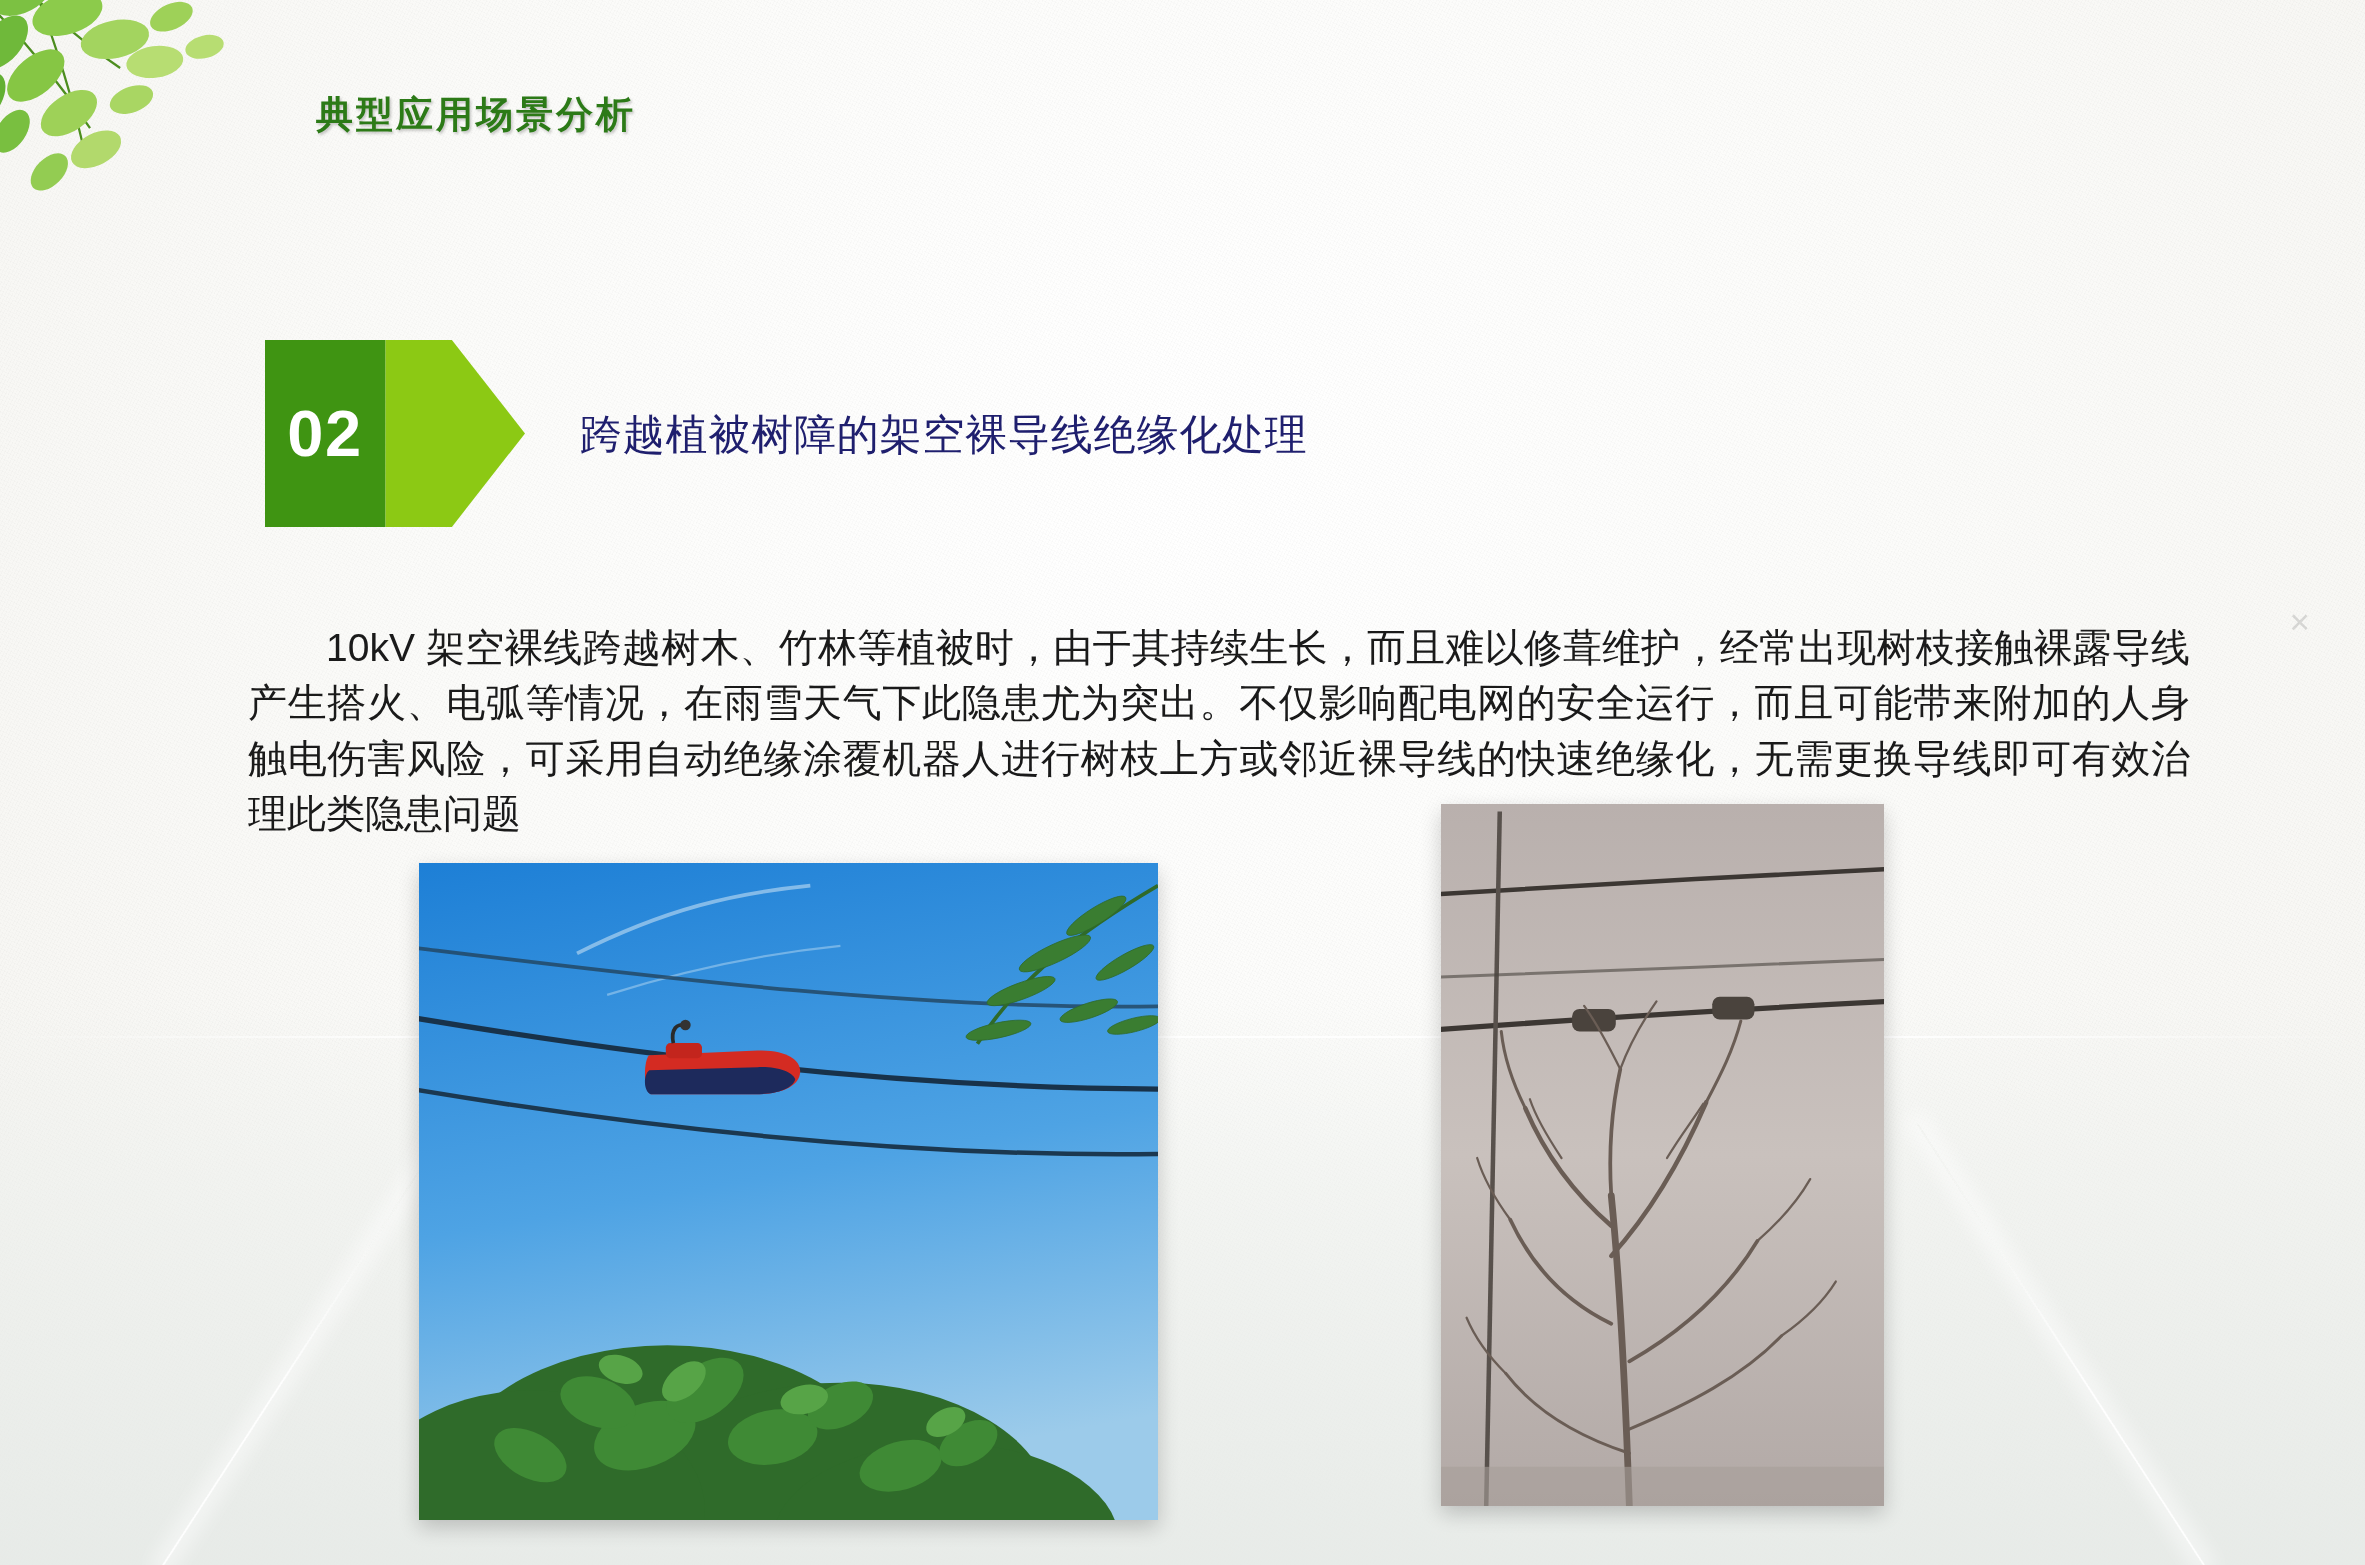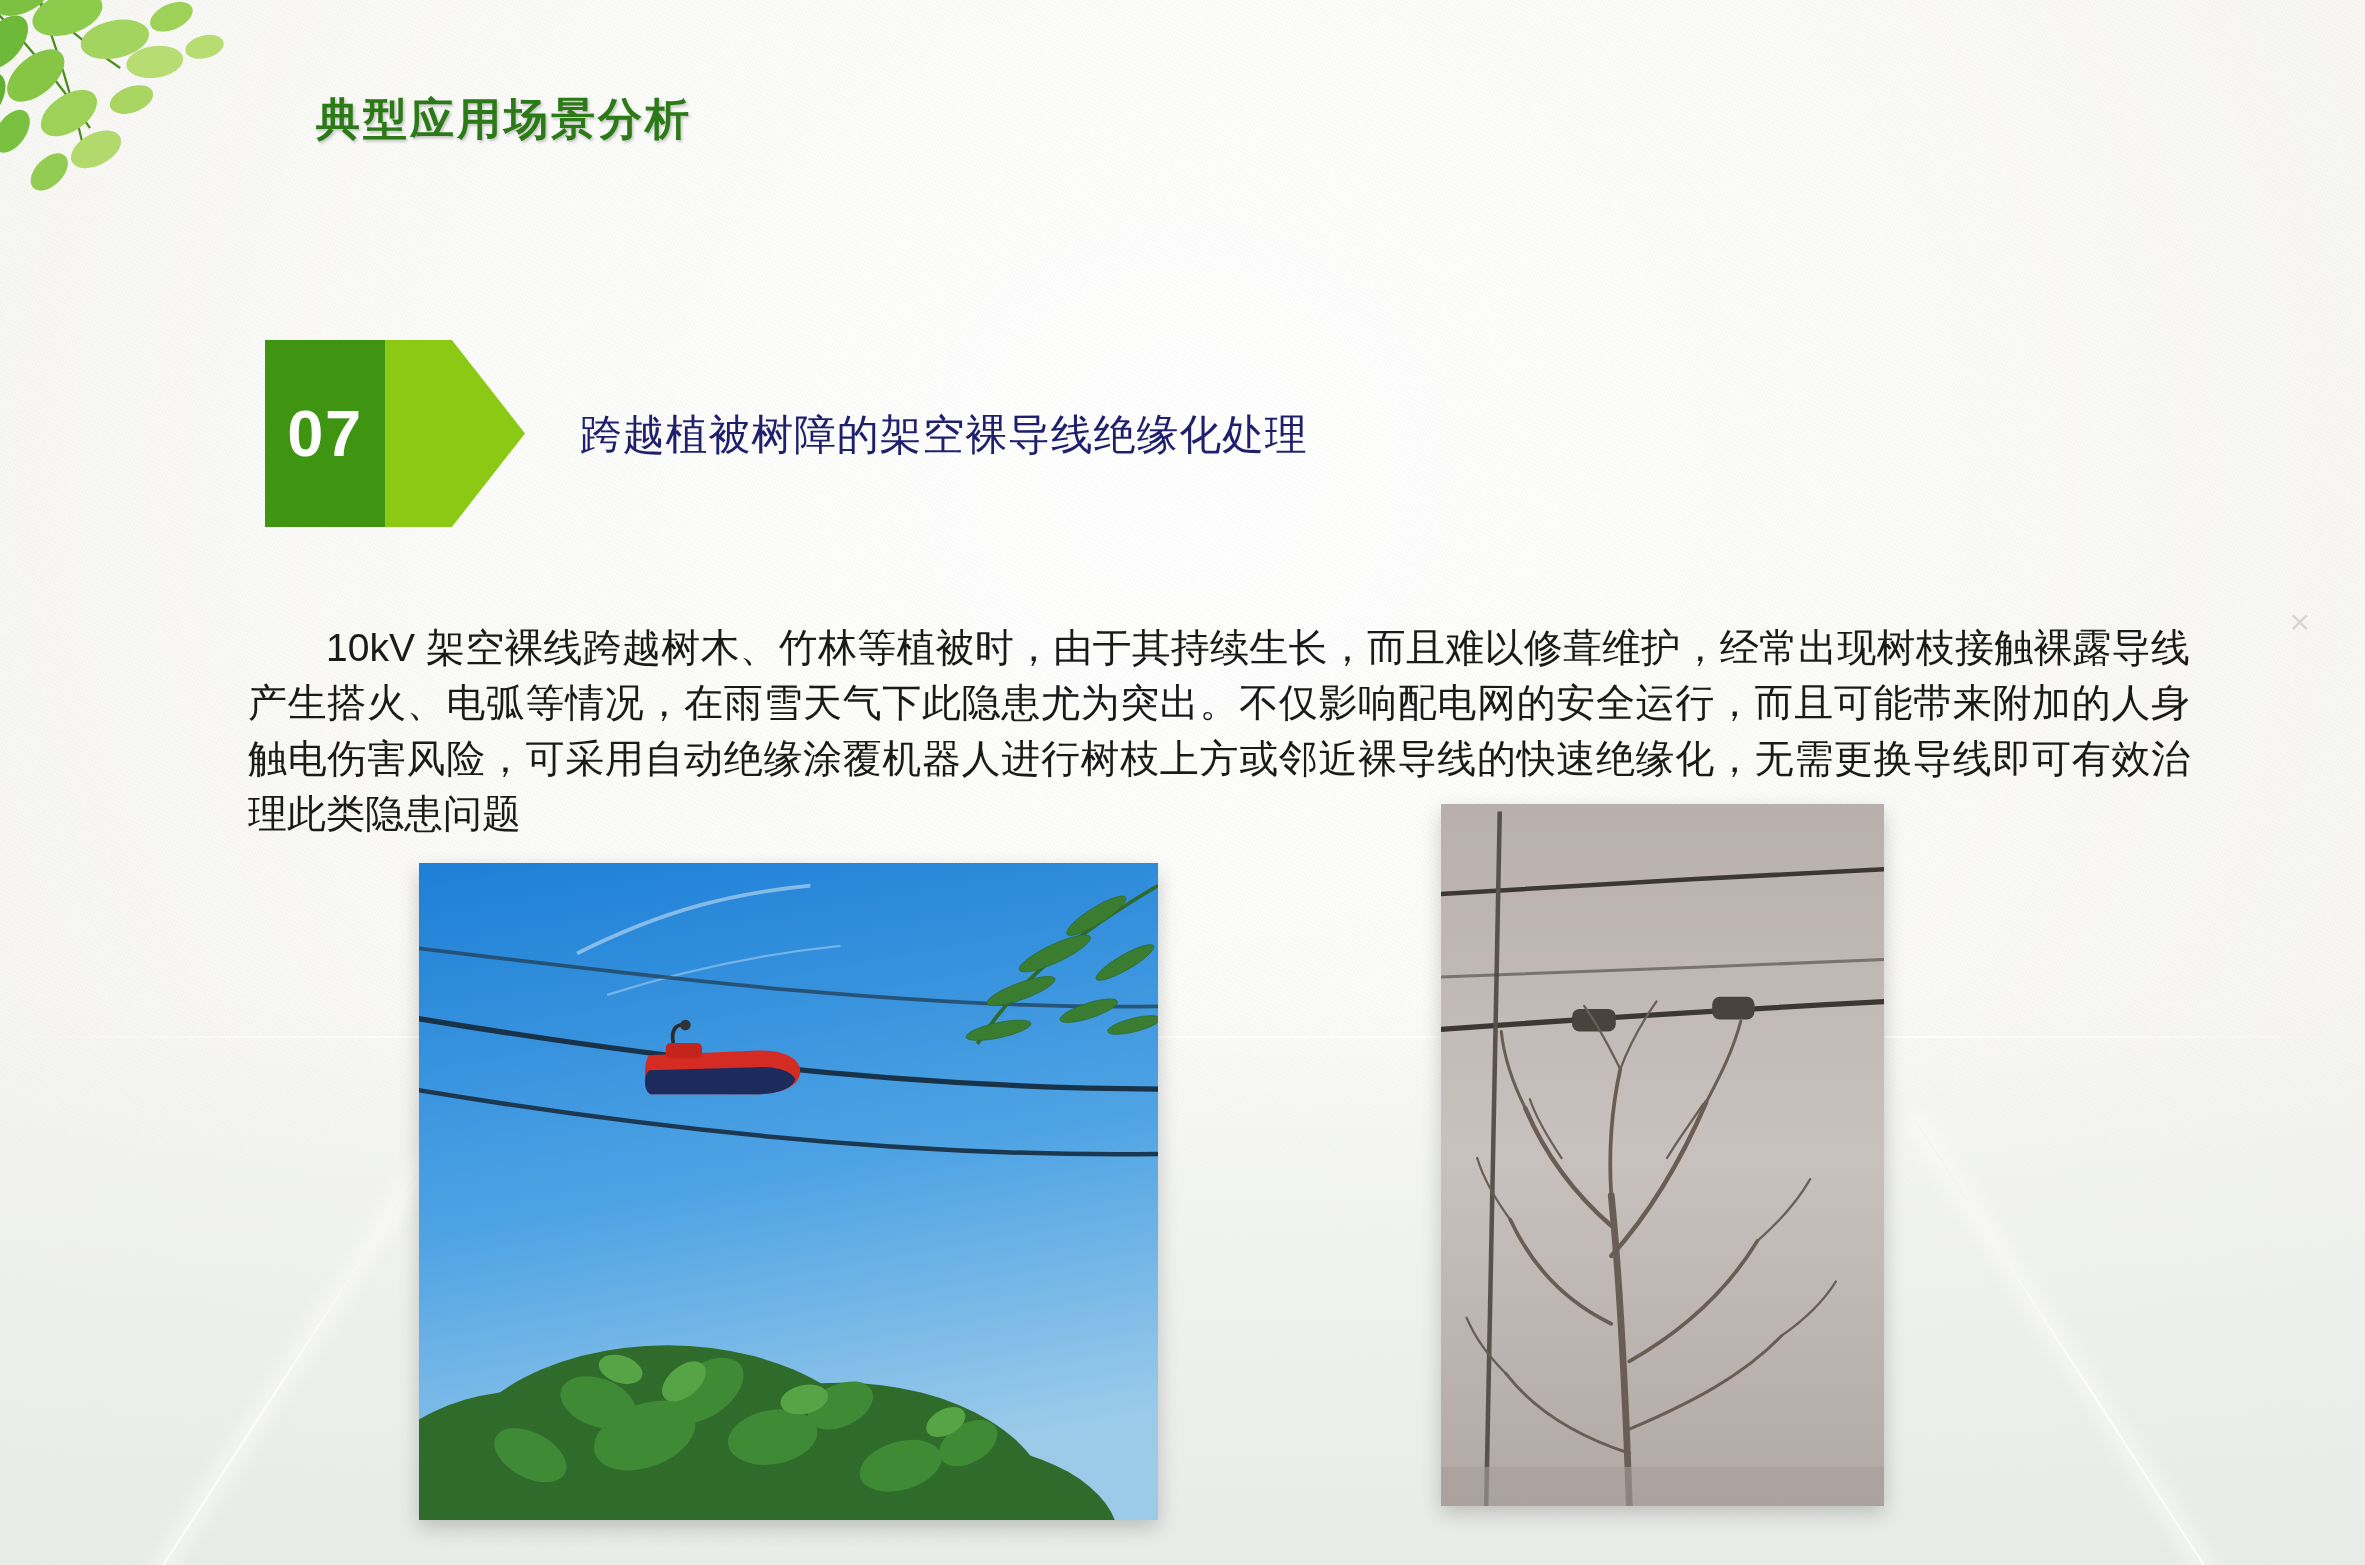--- a/index.html
+++ b/index.html
@@ -73,21 +73,21 @@
     width: 324px;
     height: 294px;
     pointer-events: none;
   }
 
   
   .title {
     position: absolute;
     left: 316px;
     top: 90px;
-    font-size: 44px;
+    font-size: 37px;
     font-weight: bold;
     color: #2c7a17;
     letter-spacing: 3px;
     text-shadow: 1.5px 2.3px 3px rgba(0,0,0,0.22);
   }
 
   
   .banner {
     position: absolute;
     left: 265px;
@@ -199,21 +199,21 @@
     </svg>
   </div>
 
   <div class="title">典型应用场景分析</div>
 
   <div class="banner">
     <svg viewBox="0 0 345 248" xmlns="http://www.w3.org/2000/svg">
       <path d="M0 0 H160 V248 H0 Z" fill="#3f9412"></path>
       <path d="M160 0 H248 L345 124 L248 248 H160 Z" fill="#8cc914"></path>
     </svg>
-    <div class="banner-num">07</div>
+    <div class="banner-num">02</div>
   </div>
 
   <div class="subtitle">跨越植被树障的架空裸导线绝缘化处理</div>
 
   <div class="para">10kV 架空裸线跨越树木、竹林等植被时，由于其持续生长，而且难以修葺维护，经常出现树枝接触裸露导线产生搭火、电弧等情况，在雨雪天气下此隐患尤为突出。不仅影响配电网的安全运行，而且可能带来附加的人身触电伤害风险，可采用自动绝缘涂覆机器人进行树枝上方或邻近裸导线的快速绝缘化，无需更换导线即可有效治理此类隐患问题</div>
 
   <div class="ghost-x">×</div>
 
   <div class="photo photo-left">
     <svg viewBox="0 0 982 872" xmlns="http://www.w3.org/2000/svg" preserveAspectRatio="none">

